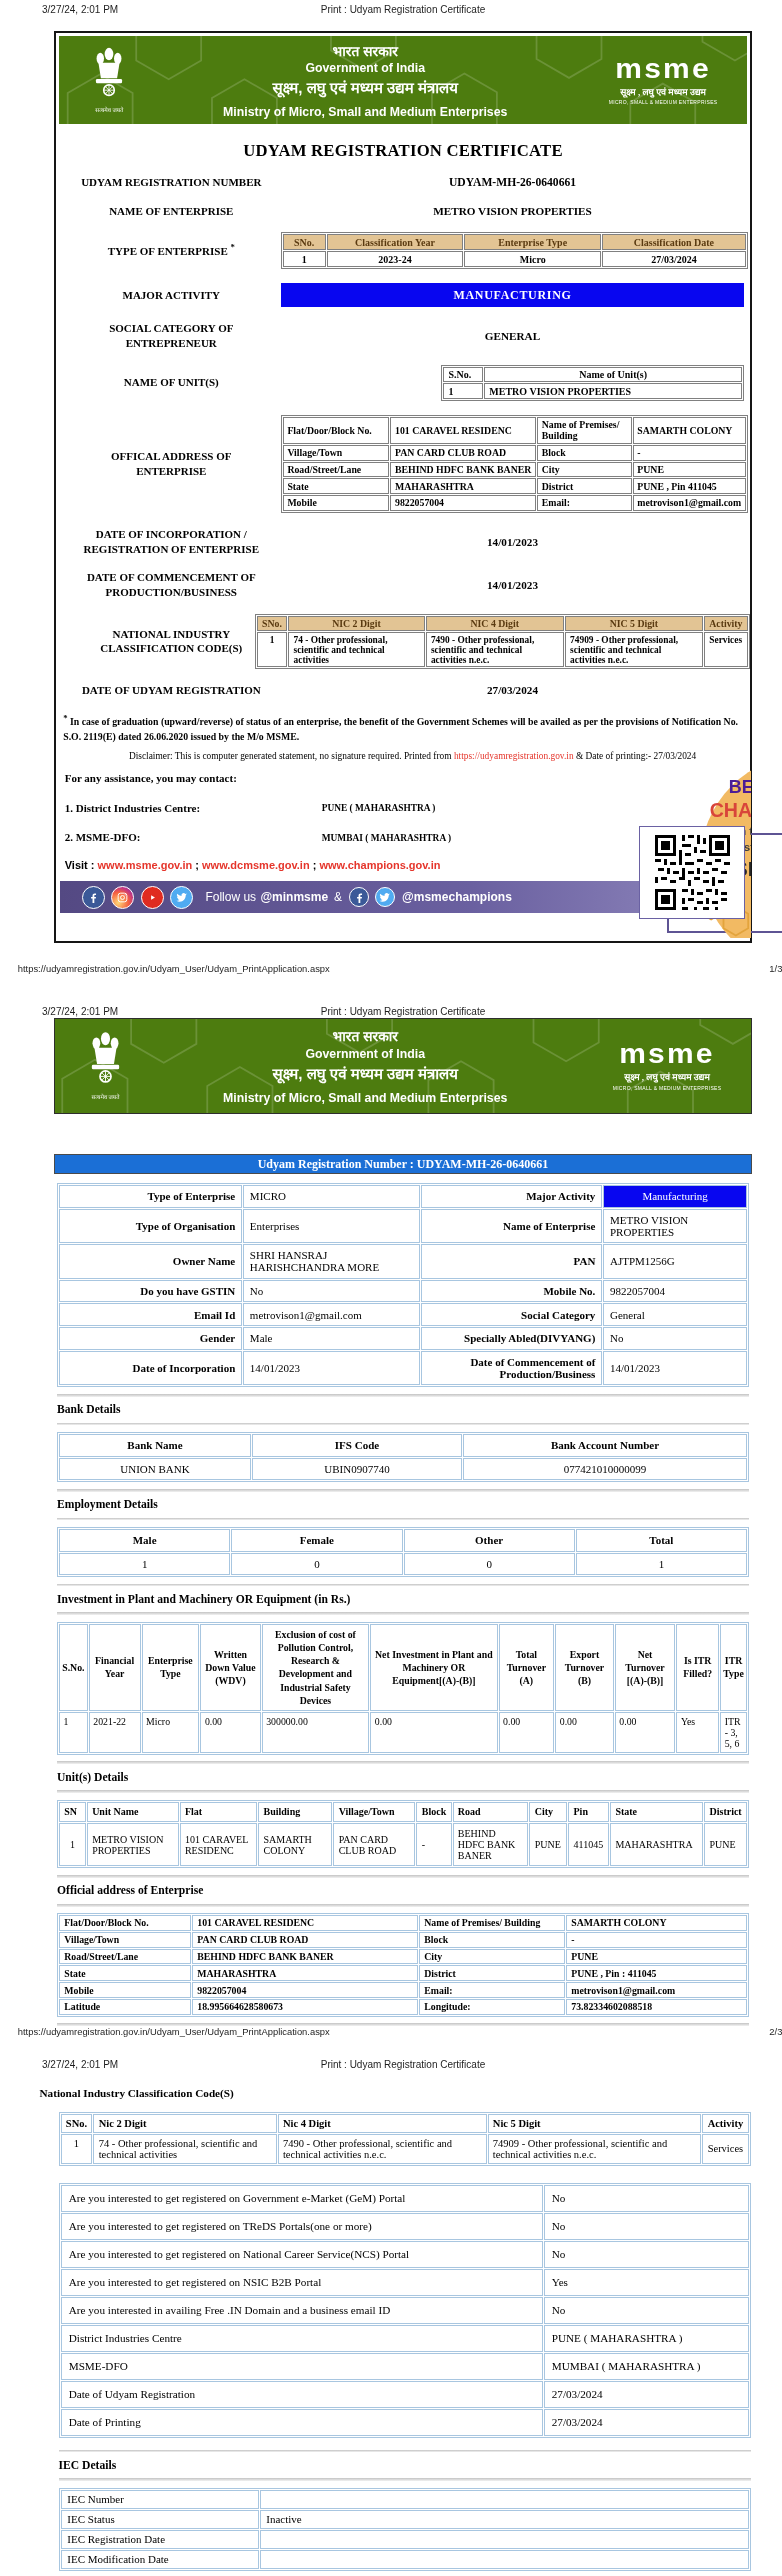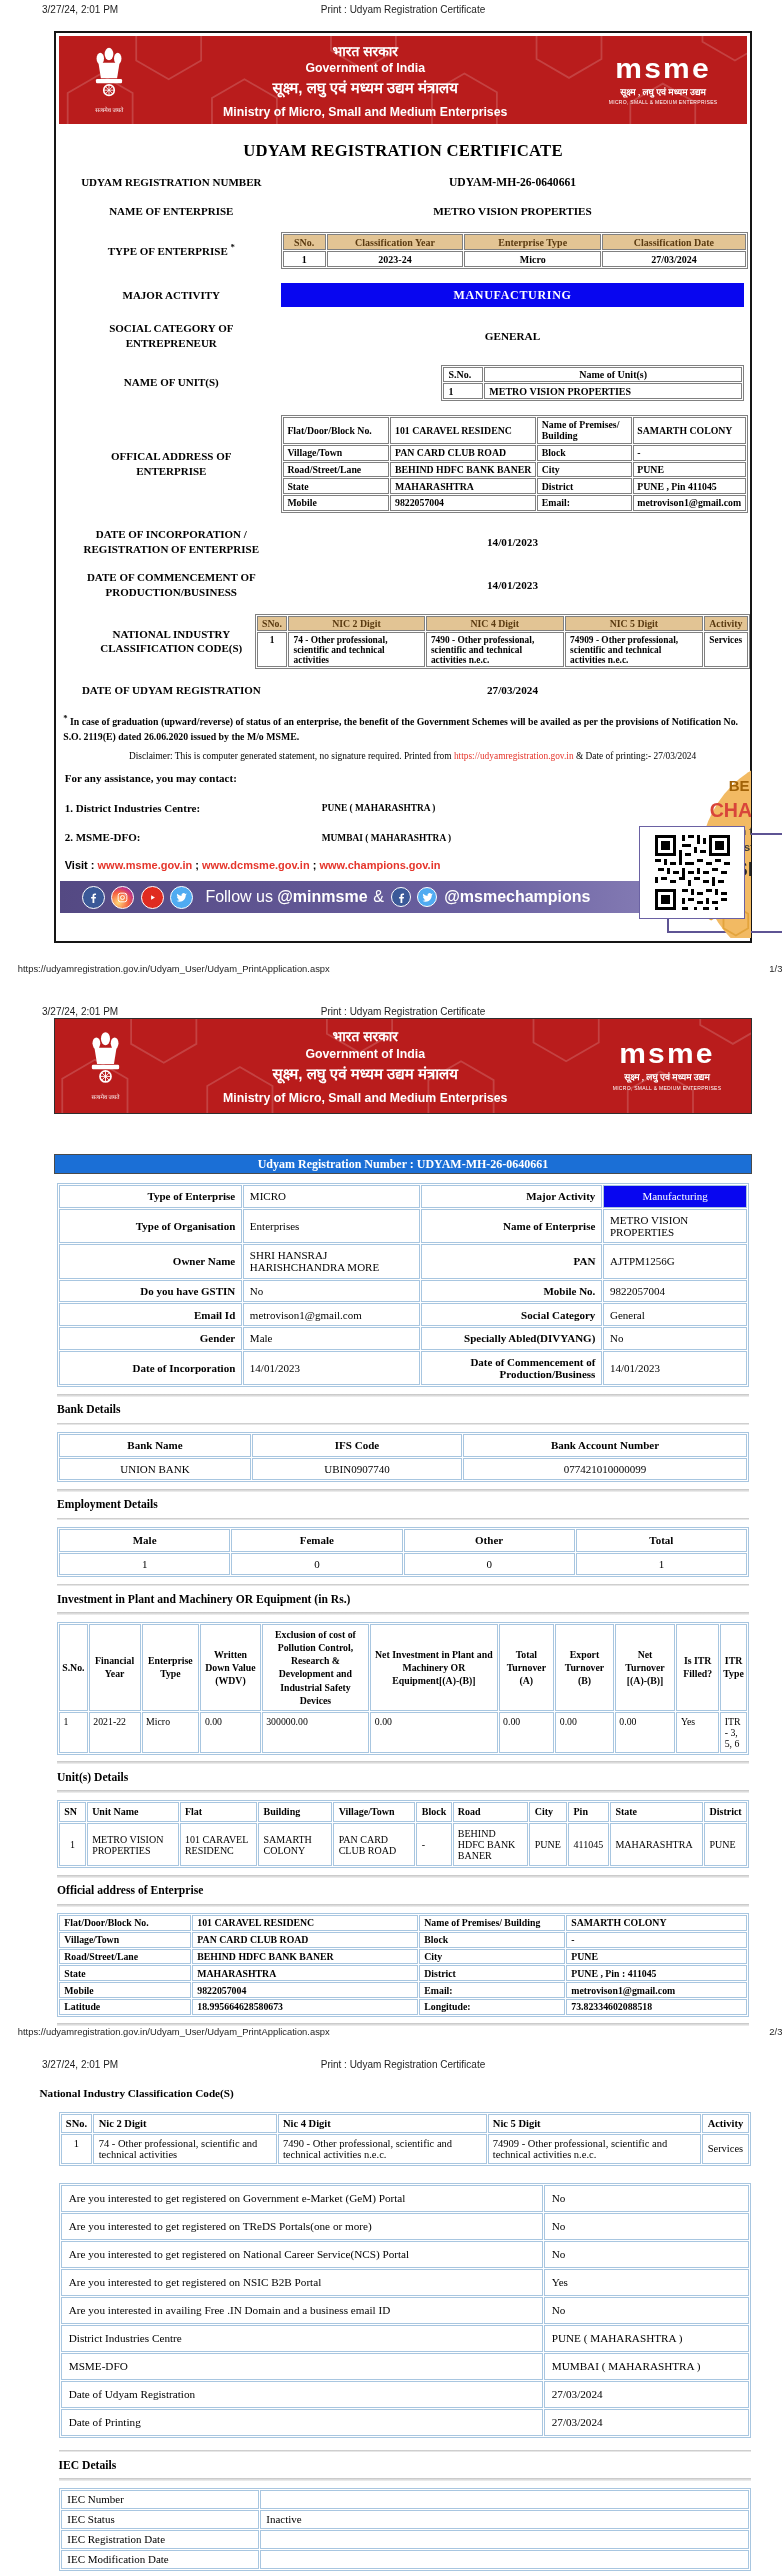--- a/index.html
+++ b/index.html
@@ -11,21 +11,21 @@
 #page3{top:2055px;height:521px}
 .phead{position:absolute;left:0;right:0;font-family:"Liberation Sans",sans-serif;
   font-size:10px;color:#1e1e1e;height:14.5px}
 .phead .dt{position:absolute;left:30px;top:0}
 .phead .pt{position:absolute;left:0;right:0;text-align:center;top:0}
 .pfoot{position:absolute;left:5.8px;right:11.6px;display:flex;justify-content:space-between;
   font-family:"Liberation Sans",sans-serif;font-size:9.4px;color:#1e1e1e}
 
 .cert{position:absolute;top:31px;left:42px;width:698px;height:912px;
   border:2.2px solid #151515;padding:2.9px;background:#fff}
-.banner{position:relative;height:88px;background:#b91c1c;overflow:hidden;
+.banner{position:relative;height:88px;background:#4d7c0f;overflow:hidden;
   display:flex;align-items:center;color:#fff}
 .banner.b2{height:96px;border:1.4px solid #2e2e2e}
 .hexes{position:absolute;inset:0;width:100%;height:100%}
 .emblem{position:relative;width:46px;margin-left:27.5px;text-align:center;flex:none}
 .emblem .cap{font-size:5.8px;color:#fff;margin-top:0.7px}
 .bctr{flex:1;text-align:center;font-family:"Liberation Sans",sans-serif;
   font-weight:bold;position:relative}
 .bctr .l1{font-size:13.8px}.bctr .l2{font-size:12.3px;margin-top:1.4px}
 .bctr .l3{font-size:15px;margin-top:2.2px}.bctr .l4{font-size:12.3px;margin-top:8px}
 .mlogo{width:130px;margin-right:19px;text-align:center;flex:none;position:relative}
@@ -60,38 +60,38 @@
 .red{color:#E5352B}
 .assist{margin:11.6px 0 0 5.8px;font-weight:bold;font-size:11px}
 .arow{display:flex;margin:17.4px 0 0 5.8px;font-weight:bold}
 .arow .al{width:257px;flex:none;font-size:11px}
 .arow .av{font-size:9.4px;padding-top:1.4px}
 .visit{position:absolute;left:8.7px;bottom:70px;font-family:"Liberation Sans",sans-serif;
   font-weight:bold;font-size:11px;z-index:1}
 .sbar{position:absolute;left:3.6px;right:3.6px;bottom:28px;height:32px;z-index:2;
   background:linear-gradient(90deg,#544983,#6A60A0 60%,#9189BE);
   display:flex;align-items:center;color:#fff;font-family:"Liberation Sans",sans-serif;
-  font-size:16px;padding-left:22px}
+  font-size:12px;padding-left:22px}
 .sic{width:23px;height:23px;border-radius:50%;border:1.4px solid #fff;margin-right:6.5px;
   display:flex;align-items:center;justify-content:center;flex:none}
 .sic.sm{width:20px;height:20px;margin:0 2.9px}
 .sic svg{width:13px;height:13px}
 .fb{background:#3B5998}.yt{background:#E02B20}.tw{background:#50ABF1}
 .ig{background:radial-gradient(circle at 30% 75%,#FFD776,#F56040 48%,#C13584 72%,#833AB4)}
 .sbar .txt{margin:0 4.3px 0 5.8px}.sbar b{font-weight:bold}
 .qrframe{position:absolute;right:-62px;bottom:8px;width:145px;height:100px;
   border:2.2px solid #5E5494;z-index:3}
 .qrbox{position:absolute;right:5px;bottom:22.5px;width:106px;height:93px;background:#fff;
   border:1.4px solid #6A61A3;z-index:5;display:flex;align-items:center;justify-content:center}
 .qrbox svg{width:75px;height:75px}
 .champ{position:absolute;right:-0.7px;bottom:2.9px;width:54px;height:171px;overflow:hidden;z-index:4}
 .champ .blob{position:absolute;left:2.9px;top:-13px;width:217px;height:217px;border-radius:50%;
   background:#F2BA63}
 .champ div.t{position:absolute;font-family:"Liberation Sans",sans-serif;white-space:nowrap}
-.ct1{left:32px;top:10px;font-size:15px;font-weight:bold;color:#a16207}
+.ct1{left:32px;top:10px;font-size:18px;font-weight:bold;color:#4c1d95}
 .ct2{left:13px;top:32px;font-size:19.6px;font-weight:bold;color:#D8453A}
 .ct3{left:27.5px;top:58px;font-size:11px;color:#474747;font-weight:bold}
 .ct4{left:24px;top:73px;font-size:11.6px;color:#3b3b3b;font-weight:bold}
 .ct5{left:19.6px;top:90px;font-size:21px;font-weight:bold;color:#262626}
 .champ svg.hx{position:absolute;left:1.4px;top:122px}
 
 .bluebar{position:absolute;top:151px;left:42px;width:698px;height:19.6px;background:#1B6FD6;
   border:0.7px solid #4a4a4a;color:#fff;text-align:center;font-weight:bold;font-size:12px;
   line-height:18px}
 .p2body{position:absolute;top:180px;left:45px;width:692px}

